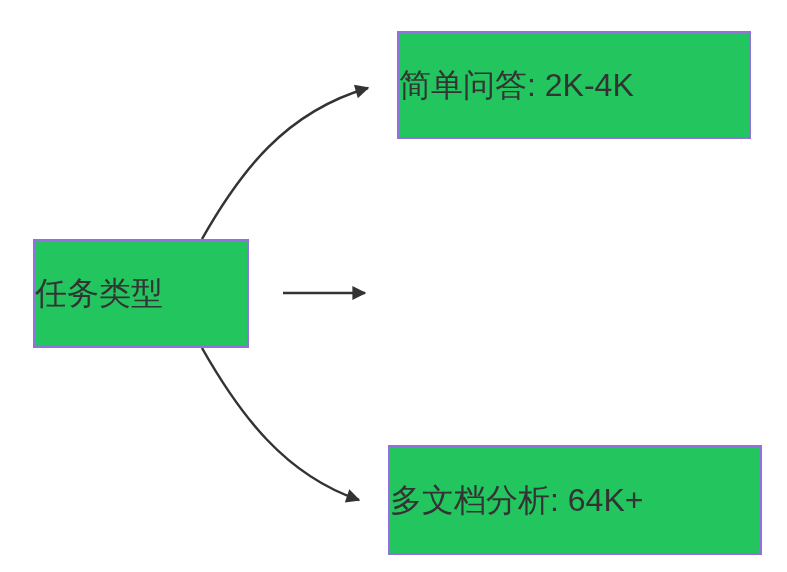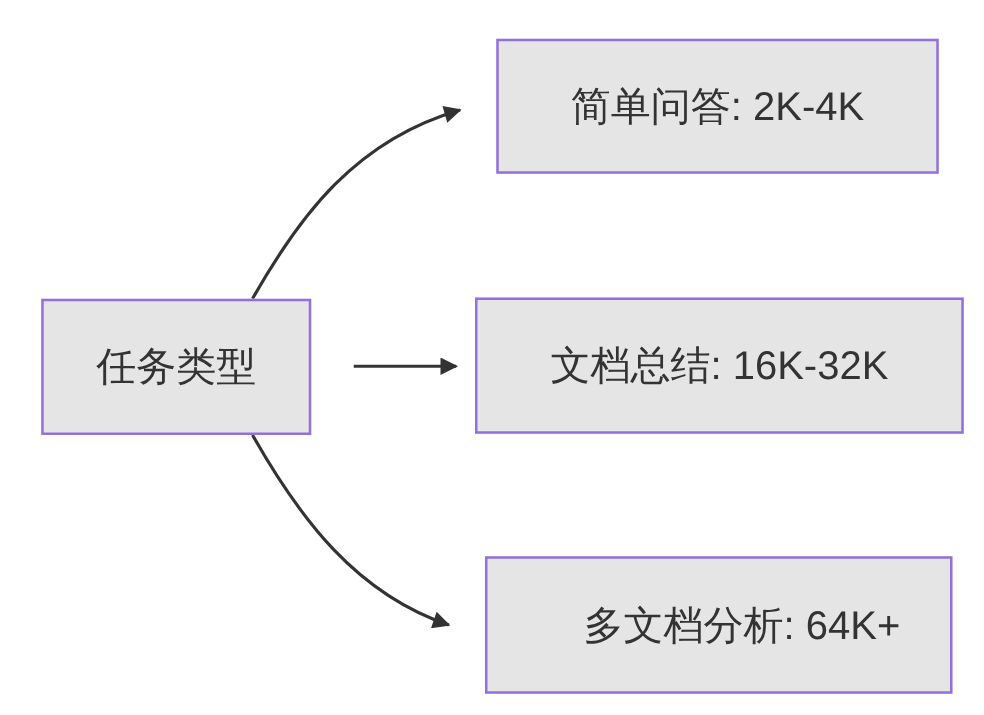--- a/index.html
+++ b/index.html
@@ -19,35 +19,35 @@
     position: absolute;
     left: 0;
     top: 0;
     width: 787px;
     height: 572px;
     pointer-events: none;
   }
   .node {
     position: absolute;
     box-sizing: border-box;
-    background: #e5e5e5;
+    background: #22c55e;
     border: 2px solid #9370DB;
     color: #333333;
     font-size: 32px;
     line-height: 1.2;
     display: flex;
     align-items: center;
-    justify-content: center;
+    justify-content: flex-start;
     text-align: center;
     white-space: nowrap;
   }
   .node-root   { left: 33px;  top: 239px; width: 216px; height: 109px; }
   .node-top    { left: 397px; top: 31px;  width: 354px; height: 108px; }
   .node-middle { left: 380px; top: 238px; width: 391px; height: 109px; }
-  .node-bottom { left: 388px; top: 445px; width: 374px; height: 110px; padding-left: 37px; }
+  .node-bottom { left: 388px; top: 445px; width: 374px; height: 110px; }
 </style>
 </head>
 <body>
 
 <div class="canvas">
 
   <svg class="edges-layer" width="787" height="572" viewBox="0 0 787 572" xmlns="http://www.w3.org/2000/svg">
     <defs>
       <marker id="arrowhead" viewBox="0 0 10 10" refX="9" refY="5" markerWidth="16" markerHeight="14" markerUnits="userSpaceOnUse" orient="auto">
         <path d="M0,0 L10,5 L0,10 Z" fill="#333333"></path>
@@ -59,21 +59,18 @@
   </svg>
 
   <div class="node node-root">
     <span>任务类型</span>
   </div>
 
   <div class="node node-top">
     <span>简单问答: 2K-4K</span>
   </div>
 
-  <div class="node node-middle">
-    <span>文档总结: 16K-32K</span>
-  </div>
 
   <div class="node node-bottom">
     <span>多文档分析: 64K+</span>
   </div>
 
 </div>
 
 </body></html>

